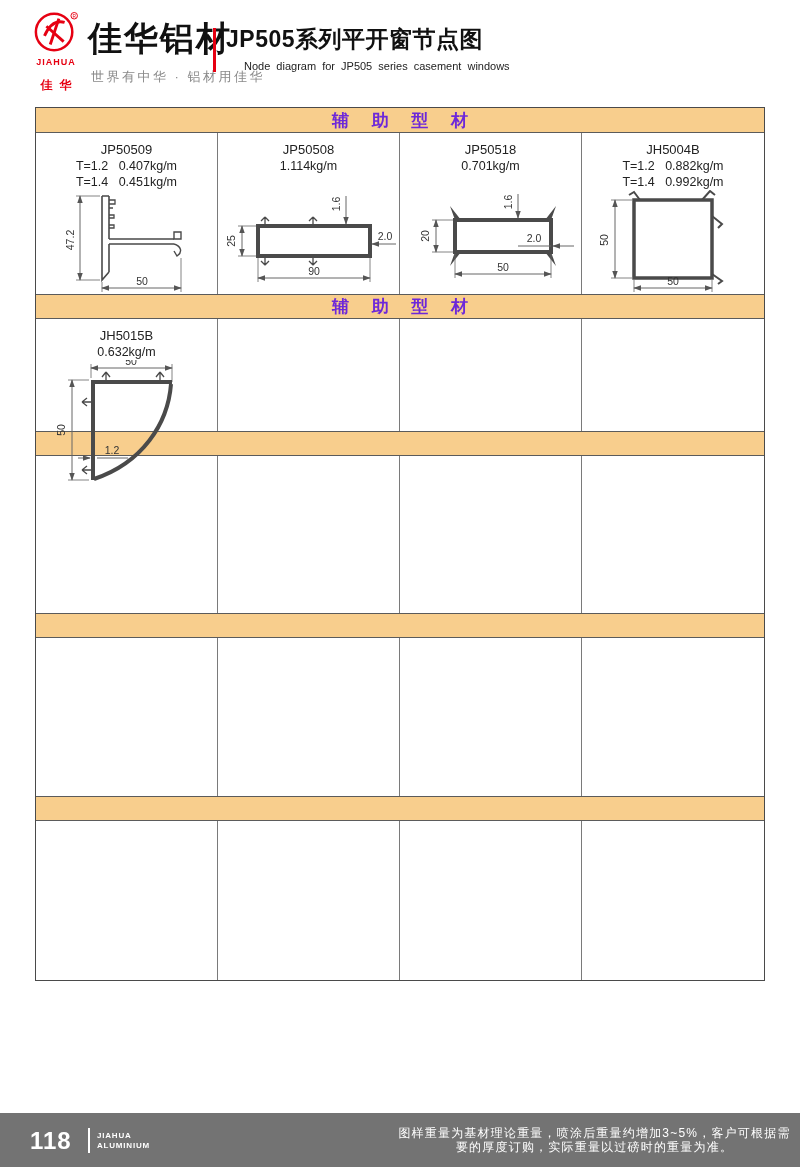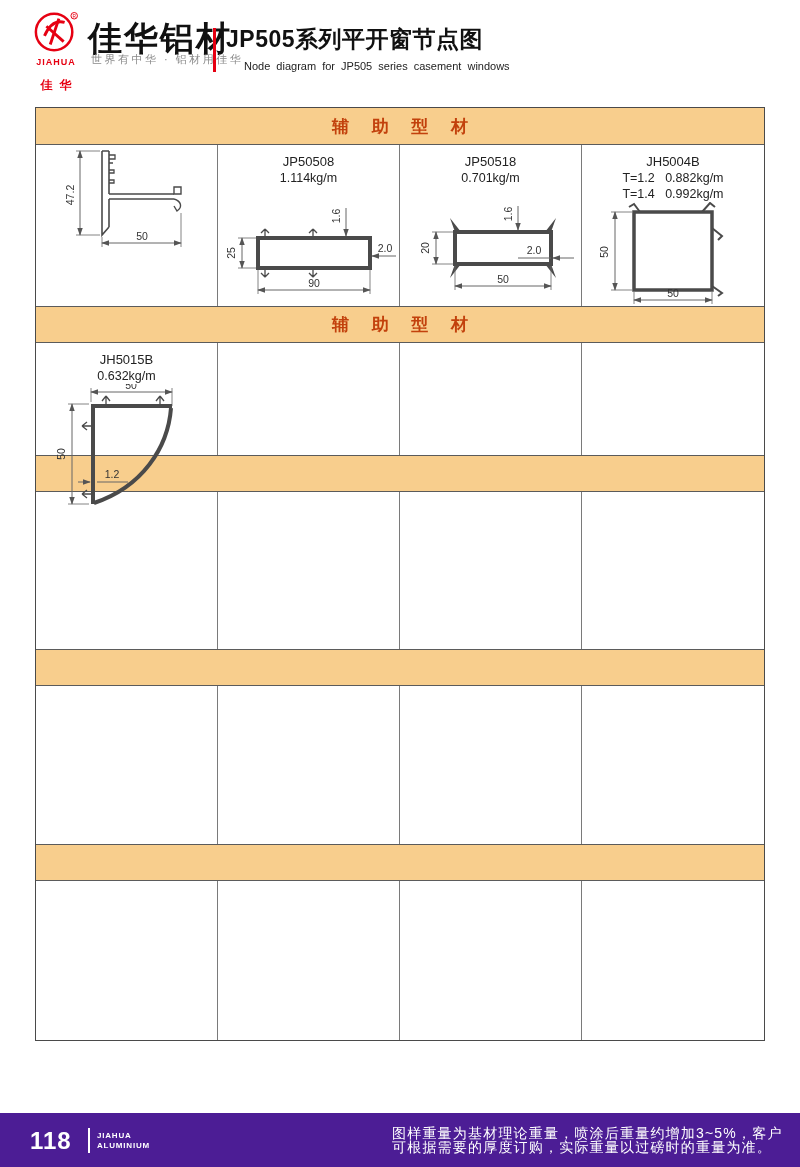--- a/index.html
+++ b/index.html
@@ -9,49 +9,49 @@
     font-family:"Liberation Sans","DejaVu Sans",sans-serif; color:#1a1a1a;
     overflow:hidden;
   }
   
   .page-header { position:absolute; left:0; top:0; width:800px; height:92px; }
   .logo-mark { position:absolute; left:28px; top:10px; width:56px; text-align:center; }
   .logo-mark svg { display:block; margin:0 auto; }
   .logo-en { color:#E60012; font-size:9px; font-weight:bold; letter-spacing:1px; margin-top:1px; }
   .logo-cn { color:#E60012; font-size:12px; font-weight:bold; letter-spacing:7px; padding-left:7px; margin-top:10px; }
   .brand-name { position:absolute; left:88px; top:16px; font-size:34px; font-weight:bold; letter-spacing:2px; color:#111; }
-  .brand-slogan { position:absolute; left:91px; top:52px; font-size:11px; color:#8a8a8a; letter-spacing:2.5px; }
+  .brand-slogan { position:absolute; left:91px; top:68px; font-size:13px; color:#8a8a8a; letter-spacing:2.5px; }
   .title-divider { position:absolute; left:213px; top:28px; width:3px; height:44px; background:#E60012; }
   .page-title { position:absolute; left:226px; top:24px; font-size:23px; font-weight:bold; color:#111; letter-spacing:0.5px; }
   .page-subtitle { position:absolute; left:244px; top:60px; font-size:11px; color:#222; word-spacing:3px; }
   
   .profile-table { position:absolute; left:35px; top:107px; width:730px; border:1.5px solid #4a4a4a; background:#fff; }
-  .band { height:37px; background:#F8CE8D; border-top:1px solid #5b5b5b; border-bottom:1px solid #5b5b5b;
+  .band { height:25px; background:#F8CE8D; border-top:1px solid #5b5b5b; border-bottom:1px solid #5b5b5b;
           display:flex; align-items:center; justify-content:center;
-          font-size:17px; font-weight:bold; color:#c2410c; letter-spacing:9px; text-indent:9px; }
+          font-size:17px; font-weight:bold; color:#6d28d9; letter-spacing:9px; text-indent:9px; }
   .band.first { border-top:none; }
   .prow { display:flex; }
   .prow .cell { width:25%; border-right:1px solid #7a7a7a; }
   .prow .cell:last-child { border-right:none; }
   .r1 { height:161px; } .r2 { height:112px; } .r3 { height:157px; } .r4 { height:158px; } .r5 { height:159px; }
   .cell-head { text-align:center; padding-top:9px; font-size:12.5px; color:#222; line-height:16px; }
   .cell-head .model { font-size:13px; }
   .wline { white-space:pre; }
   .psvg { display:block; margin:0 auto; }
   .psvg text { font:10.5px "Liberation Sans","DejaVu Sans",sans-serif; fill:#333; }
   .psvg .prof { stroke:#4a4a4a; fill:none; }
   .psvg .dim  { stroke:#666; stroke-width:1; fill:none; }
   .psvg .ext  { stroke:#666; stroke-width:0.8; fill:none; }
   
-  .page-footer { position:absolute; left:0; top:1113px; width:800px; height:54px; background:#4c1d95; color:#fff; }
+  .page-footer { position:absolute; left:0; top:1113px; width:800px; height:54px; background:#737373; color:#fff; }
   .page-num { position:absolute; left:30px; top:14px; font-size:24px; font-weight:bold; letter-spacing:1px; }
   .foot-divider { position:absolute; left:88px; top:15px; width:2px; height:25px; background:#fff; }
   .foot-brand { position:absolute; left:97px; top:18px; font-size:8px; letter-spacing:0.8px; line-height:9.5px; font-weight:bold; }
   .disclaimer { position:absolute; left:392px; top:0; width:405px; height:54px; display:flex; align-items:center;
-                font-size:14px; letter-spacing:1.2px; line-height:14px; }
+                font-size:12px; letter-spacing:1.2px; line-height:14px;text-align:center; }
 </style>
 </head>
 <body>
 
 <svg width="0" height="0" style="position:absolute" aria-hidden="true">
   <defs>
     <marker id="arr" viewBox="0 0 10 10" refX="9" refY="5" markerWidth="8" markerHeight="8" orient="auto-start-reverse">
       <path d="M0,1.5 L10,5 L0,8.5 Z" fill="#555"></path>
     </marker>
   </defs>
@@ -79,20 +79,25 @@
 
 <div class="profile-table">
 
   <div class="band first">
     <span>辅 助 型 材</span>
   </div>
 
   <div class="prow r1">
 
     <div class="cell">
+      <div class="cell-head">
+        <div class="model">JP50509</div>
+        <div class="wline">T=1.2   0.407kg/m</div>
+        <div class="wline">T=1.4   0.451kg/m</div>
+      </div>
       <svg class="psvg" width="182" height="104" viewBox="0 0 182 104">
         <path class="prof" stroke-width="1.6" d="M66,6 H73 M66,6 V90 L73,82 M73,6 V49 M73,54 V82"></path>
         <path class="prof" stroke-width="1.6" d="M73,49 H138 M73,54 H138"></path>
         <path class="prof" stroke-width="1.4" d="M138,49 V42 H145 V49 Z"></path>
         <path class="prof" stroke-width="1.4" d="M138,54 C145,56 147,62 141,66 L138,61"></path>
         <path class="prof" stroke-width="1.3" d="M73,10 H79 V14 H73 M73,18 H77 M73,25 H78 V28 H73 M73,35 H78 V38 H73"></path>
         <path class="ext" d="M64,6 H40 M64,90 H40 M66,92 V102 M145,68 V102"></path>
         <line class="dim" x1="44" y1="6" x2="44" y2="90" marker-start="url(#arr)" marker-end="url(#arr)"></line>
         <line class="dim" x1="66" y1="98" x2="145" y2="98" marker-start="url(#arr)" marker-end="url(#arr)"></line>
         <text x="38" y="50" text-anchor="middle" transform="rotate(-90 38 50)">47.2</text>

